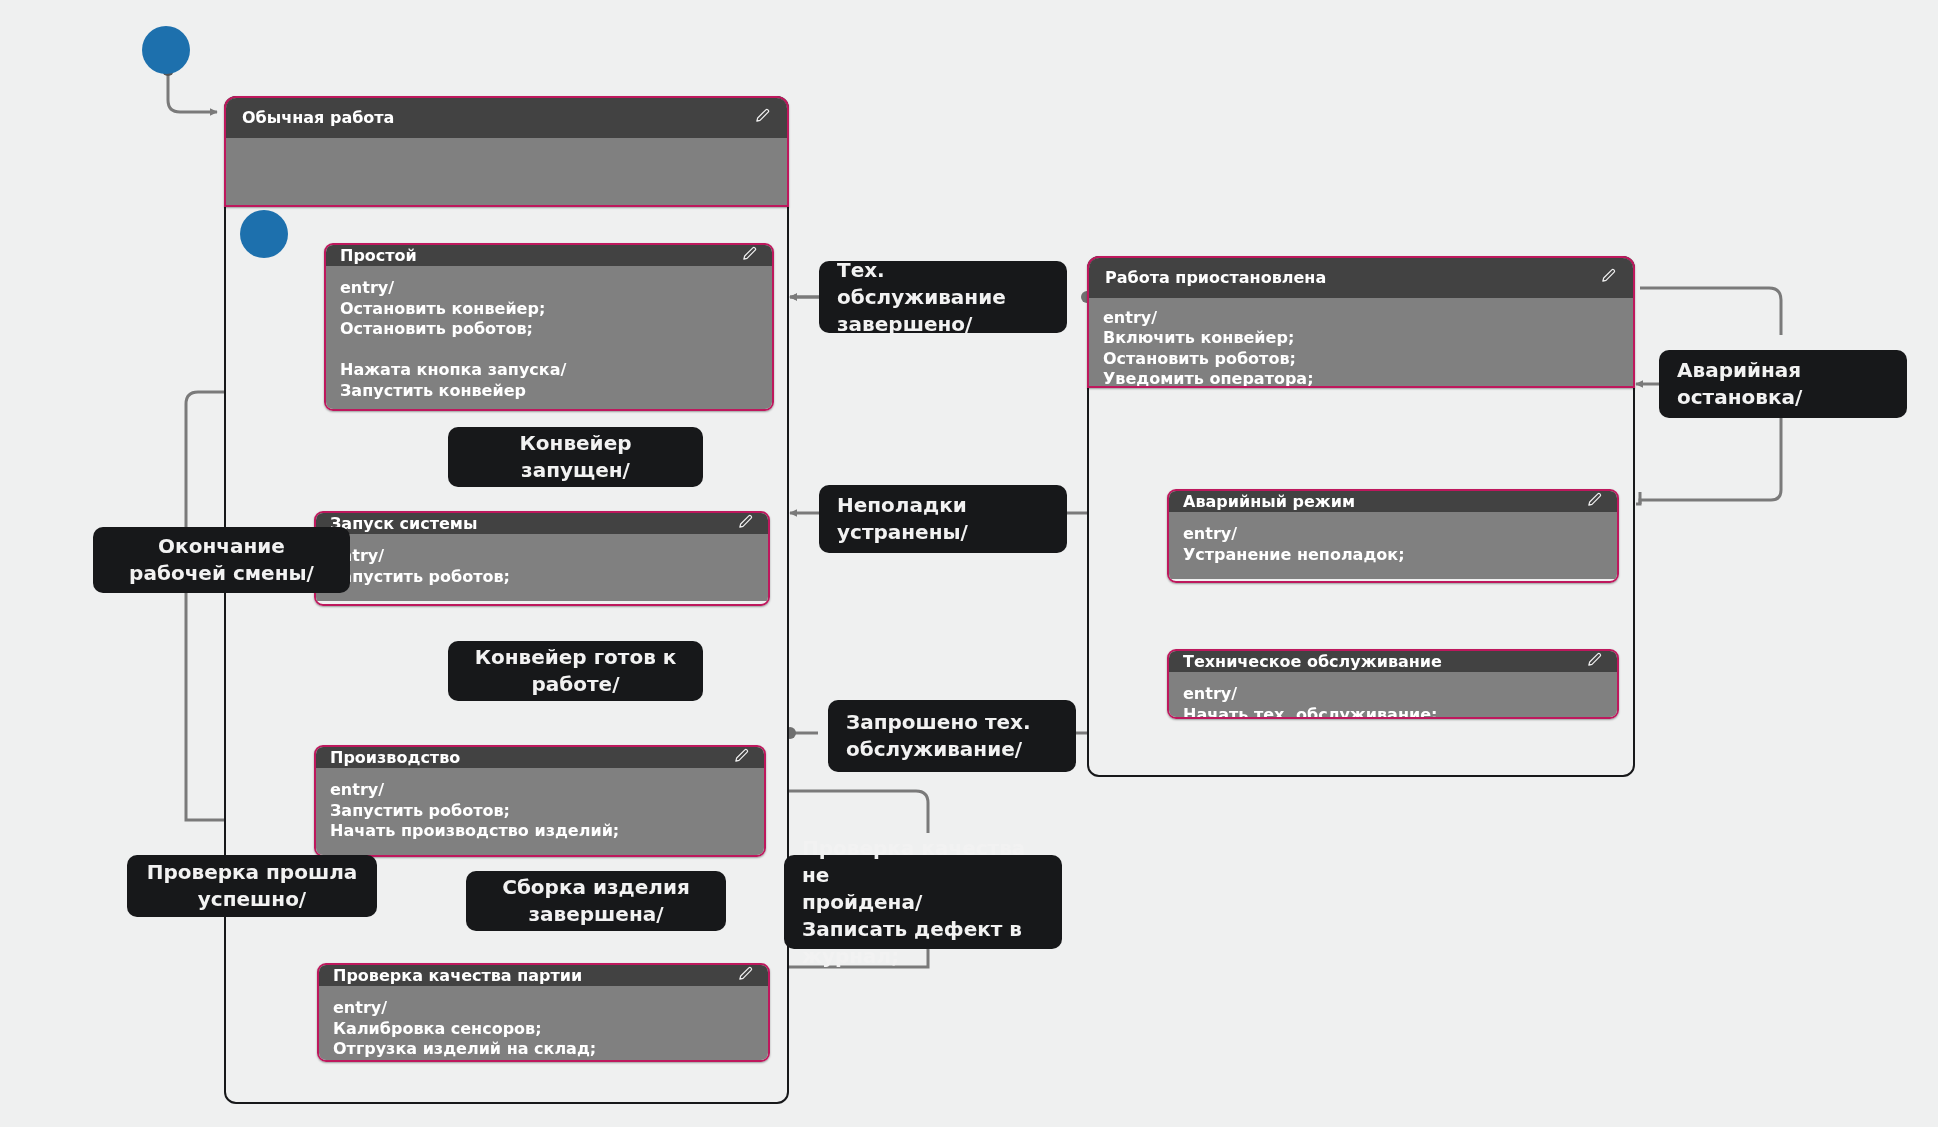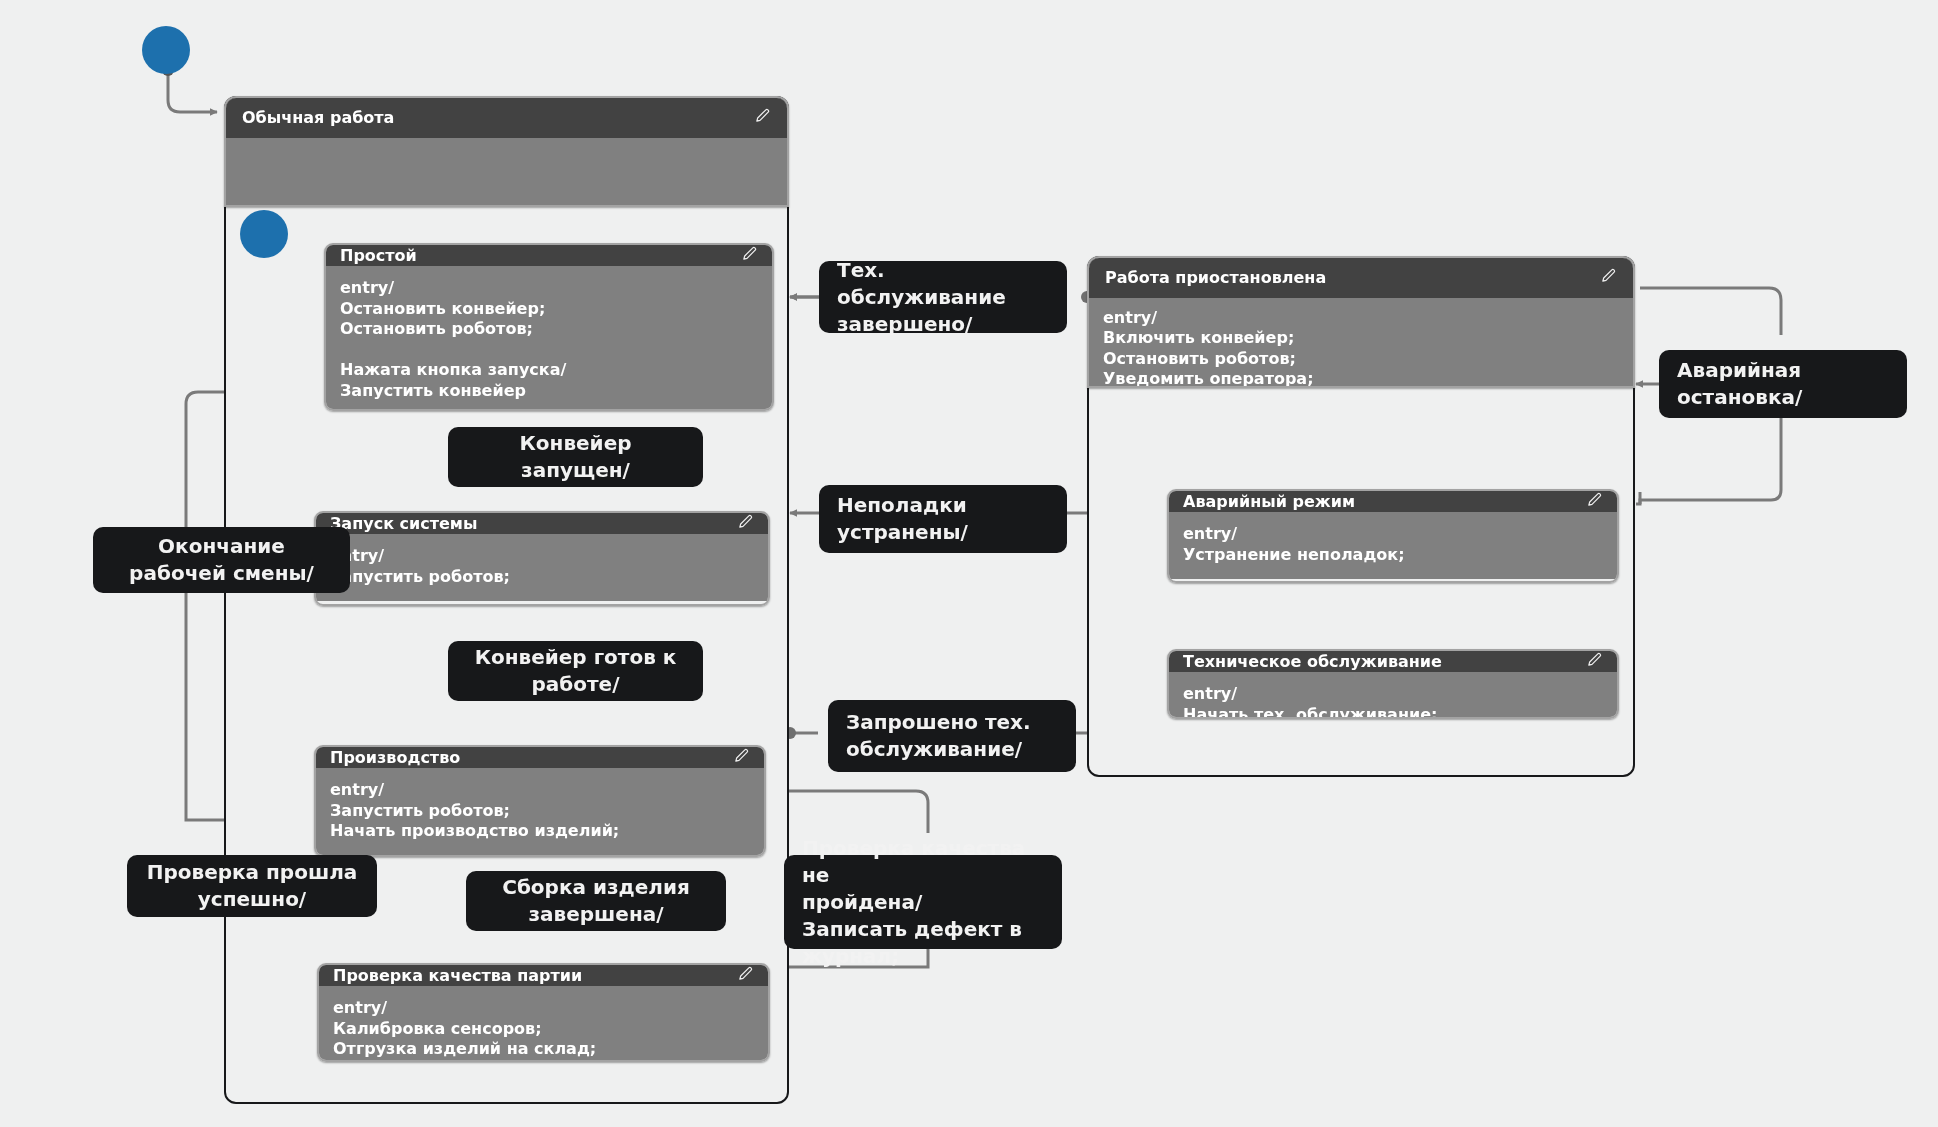--- a/index.html
+++ b/index.html
@@ -27,21 +27,21 @@
   .composite {
     position: absolute;
     border: 2px solid #17181a;
     border-radius: 12px;
     background: #eff0f0;
   }
 
   
   .state {
     position: absolute;
-    border: 2px solid #a3a3a3;
+    border: 2px solid #be185d;
     border-radius: 9px;
     overflow: hidden;
     box-shadow: 0 1px 2px rgba(0,0,0,.35);
   }
   .state-title {
     background: #424242;
     color: #ffffff;
     font-size: 16px;
     font-weight: bold;
     padding: 0 14px;

